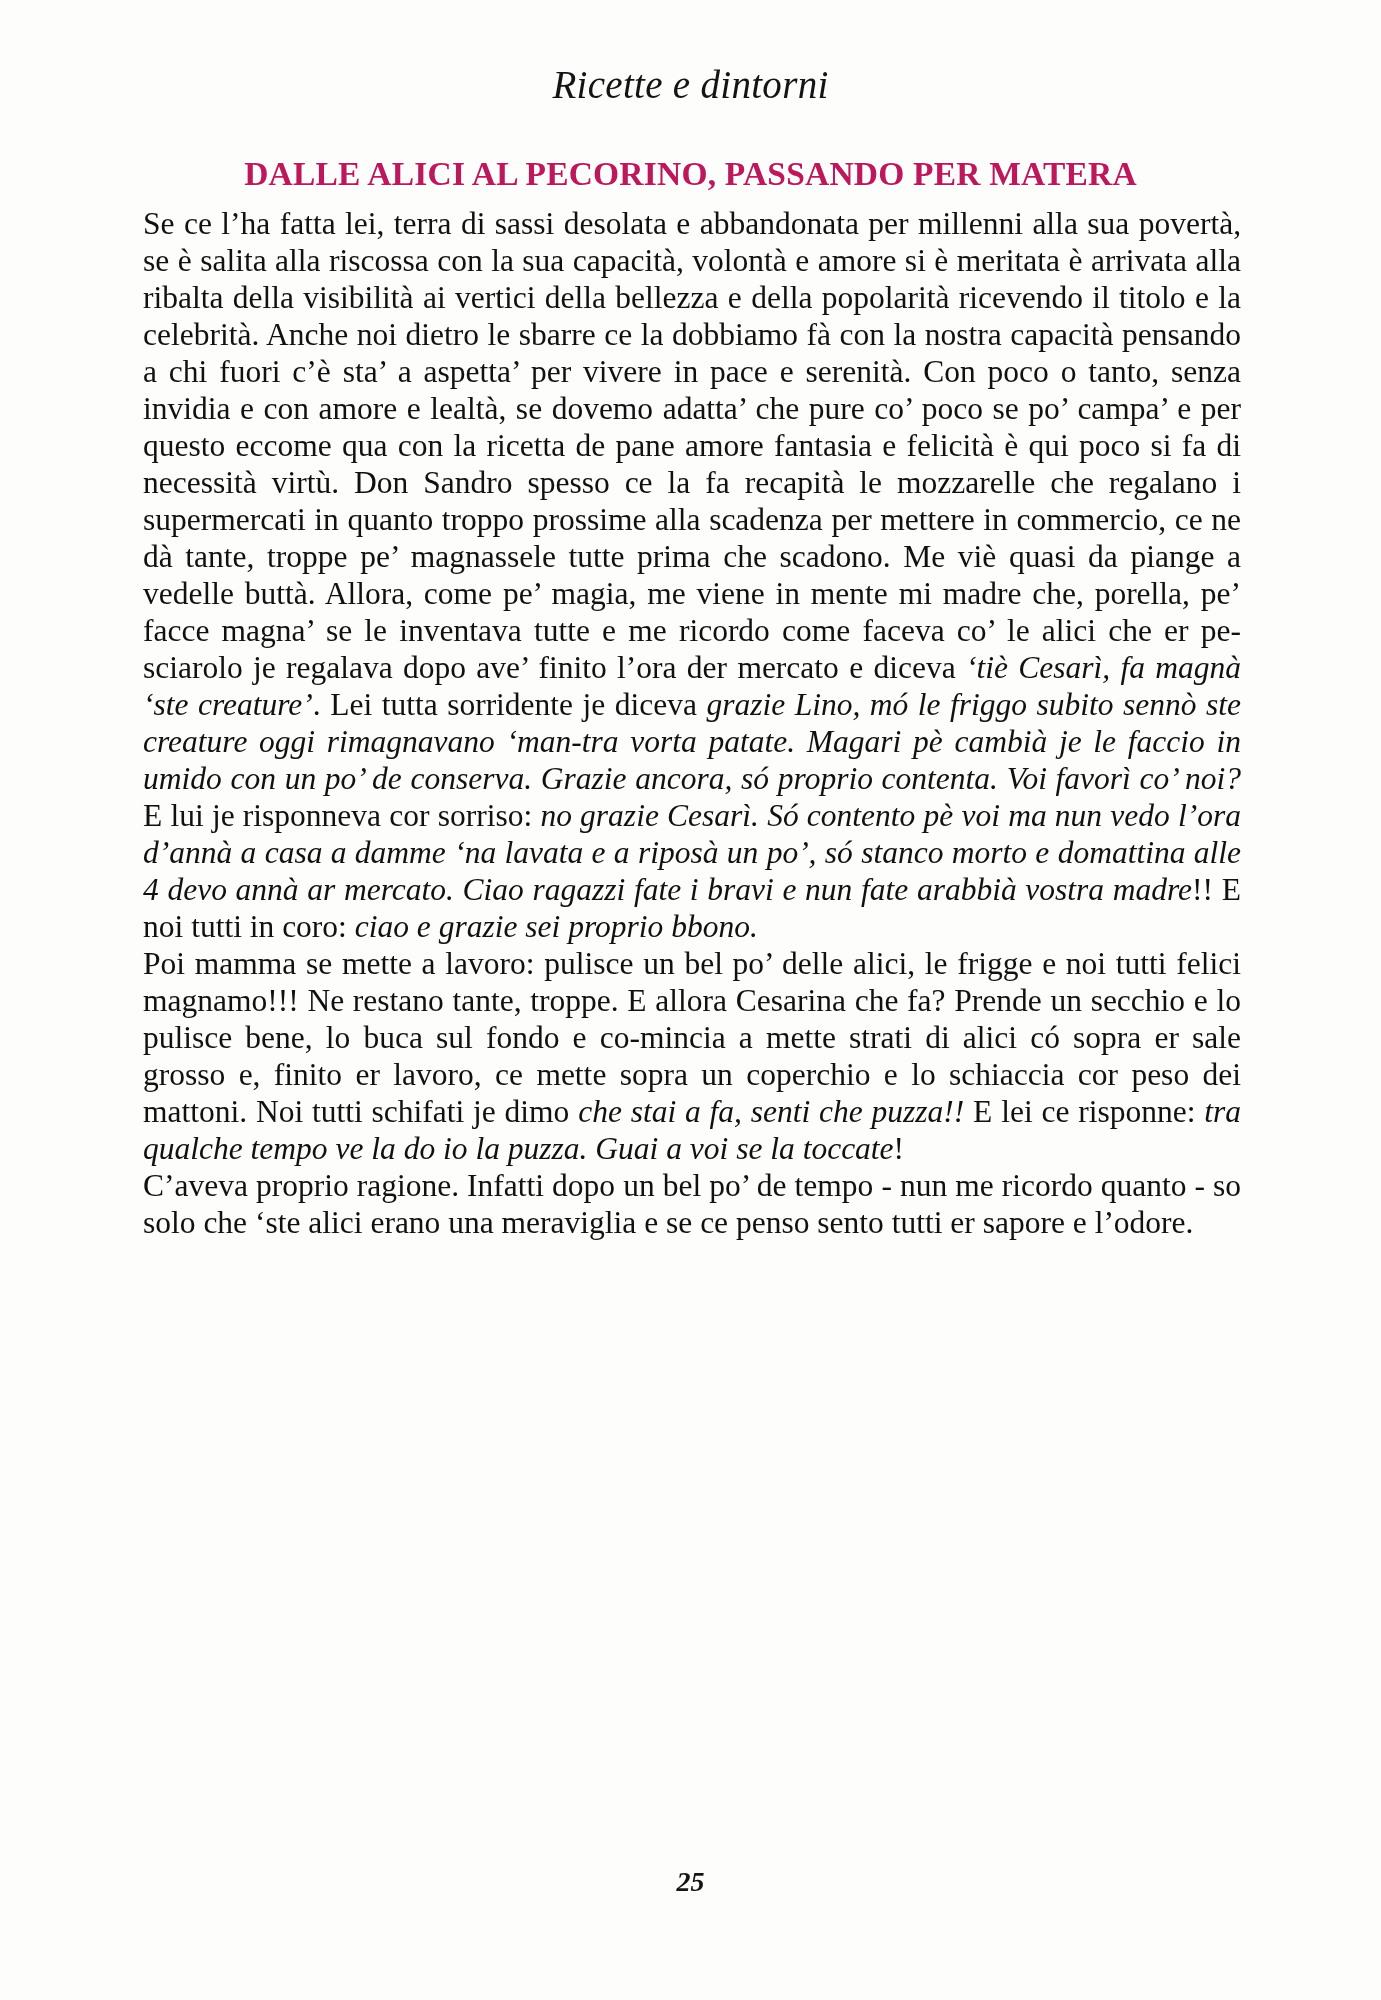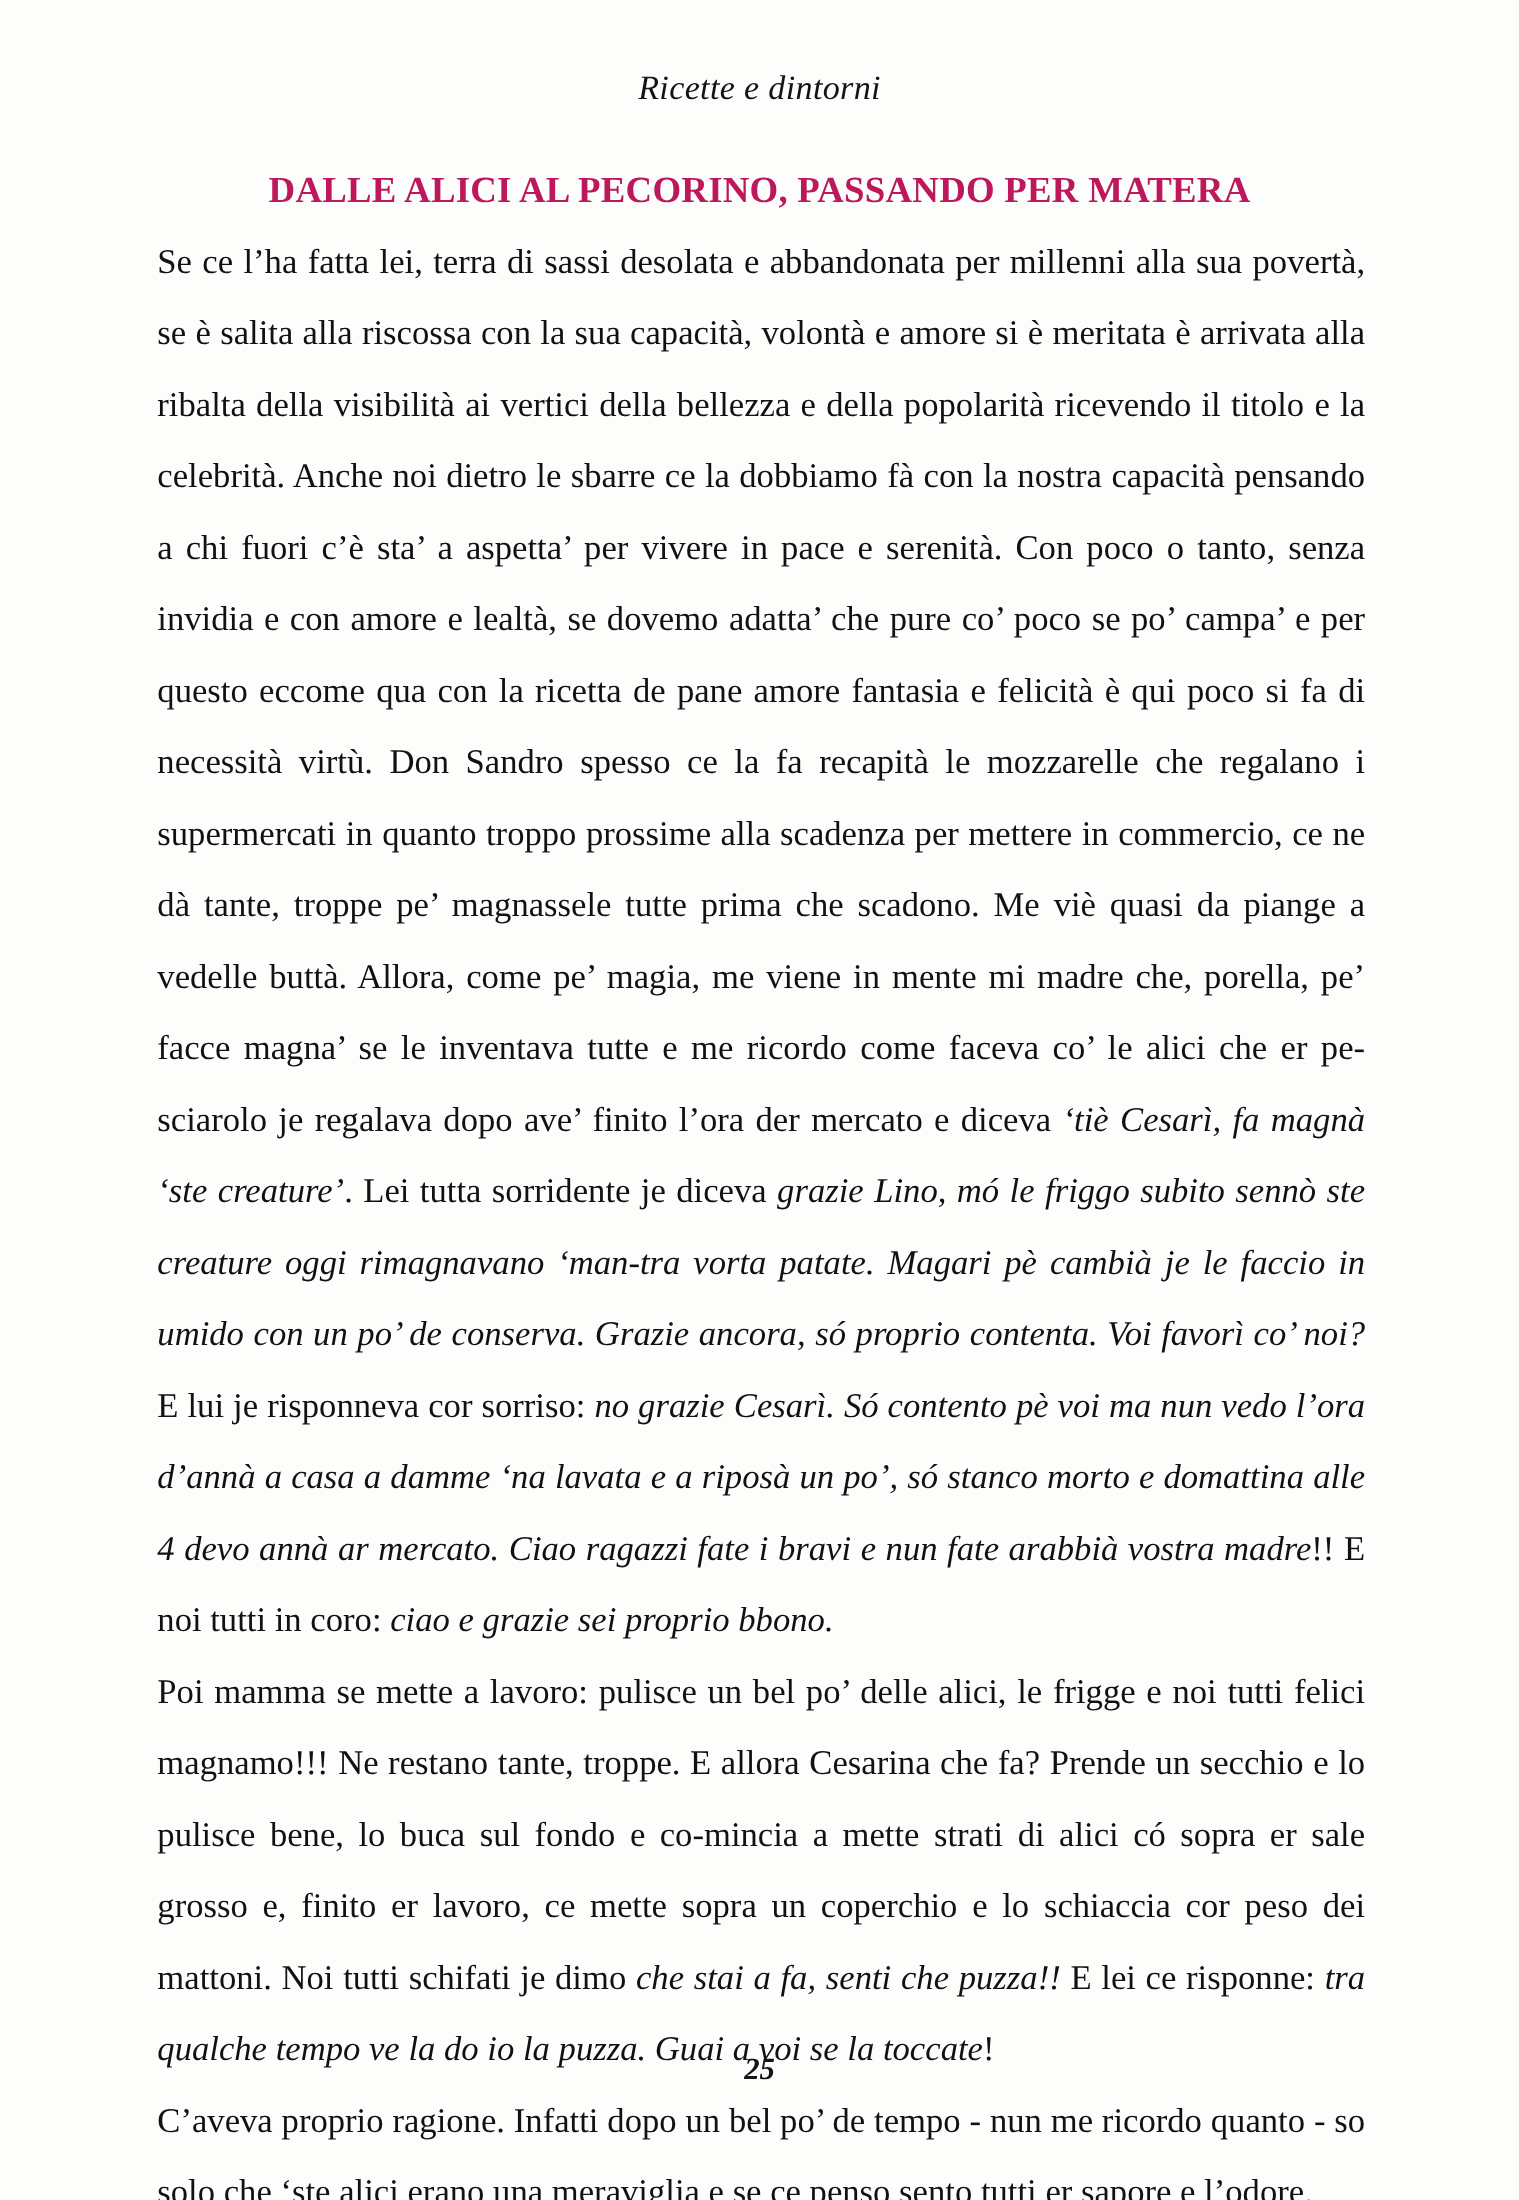--- a/index.html
+++ b/index.html
@@ -21,21 +21,21 @@
     box-sizing: border-box;
     overflow: hidden;
   }
   .running-head {
     position: absolute;
     top: 62px;
     left: 0;
     right: 0;
     text-align: center;
     font-style: italic;
-    font-size: 31px;
+    font-size: 39px;
     letter-spacing: 0.3px;
     color: #141414;
   }
   .chapter-title {
     position: absolute;
     top: 133px;
     left: 140px;
     width: 1101px;
     text-align: center;
     font-weight: bold;
@@ -46,21 +46,21 @@
   }
   .body-block {
     position: absolute;
     top: 205px;
     left: 143px;
     width: 1098px;
   }
   .para {
     margin: 0;
     font-size: 31.5px;
-    line-height: 65px;
+    line-height: 37px;
     text-align: justify;
     text-align-last: left;
     color: #111111;
     hyphens: manual;
   }
   .para i, .para em { font-style: italic; }
   .last-line-left { text-align-last: left; }
   .folio {
     position: absolute;
     top: 1866px;

